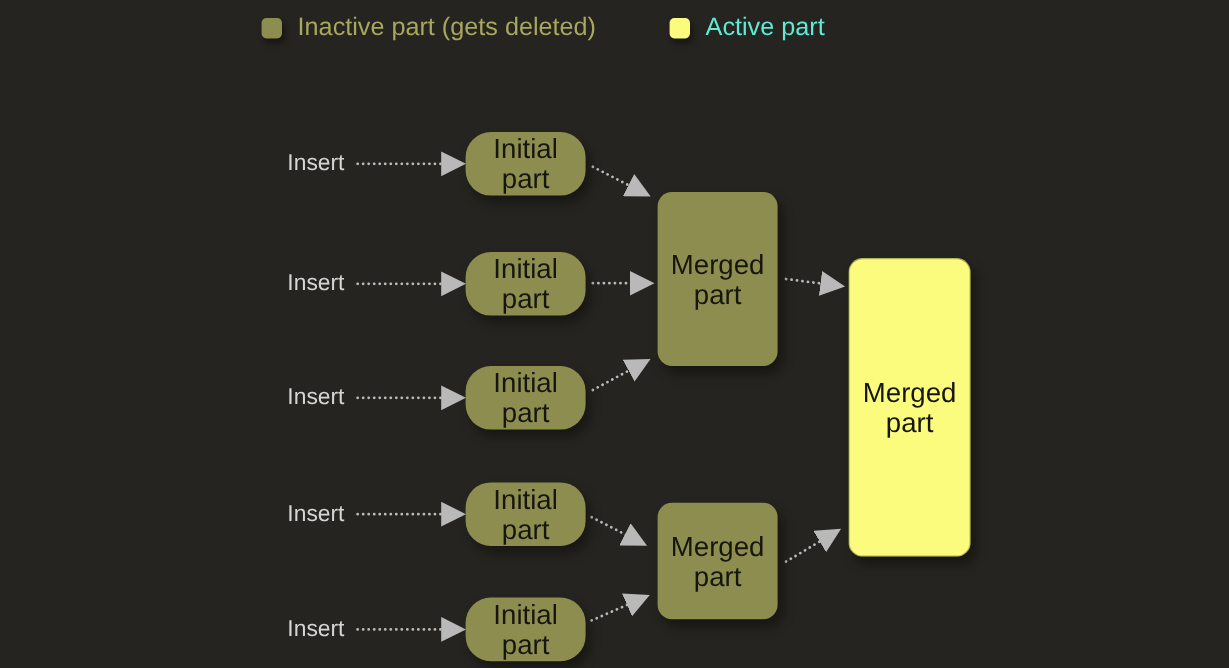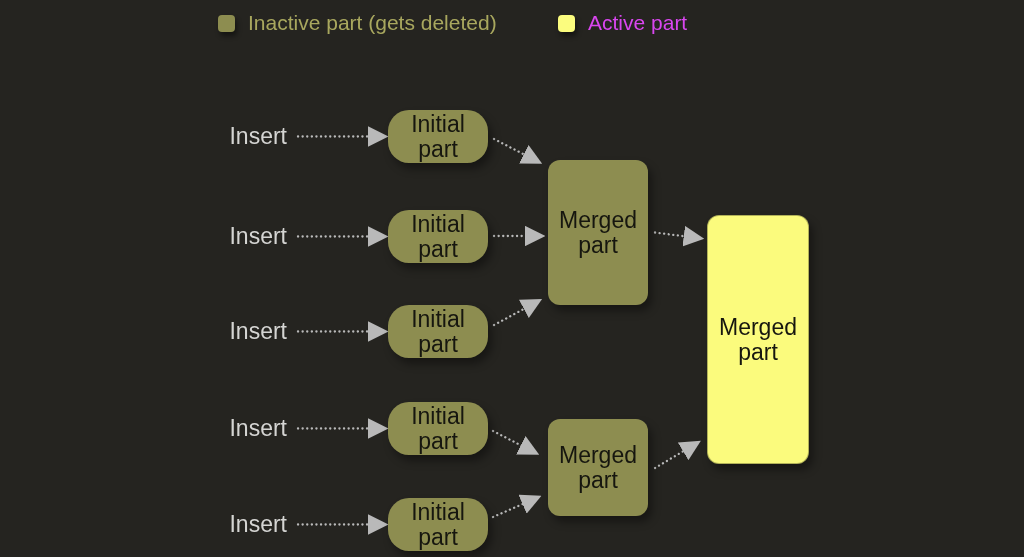--- a/index.html
+++ b/index.html
@@ -35,30 +35,30 @@
     flex: 0 0 auto;
   }
   .swatch.inactive { background: #8d8d50; }
   .swatch.active   { background: #fbfc7e; }
   .legend-label {
     font-size: 21px;
     line-height: 22px;
     white-space: nowrap;
   }
   .legend-label.inactive { color: #a8a75e; }
-  .legend-label.active   { color: #d946ef; }
+  .legend-label.active   { color: #5eead4; }
 
   
   .insert-label {
     position: absolute;
     left: 147px;
     width: 140px;
     text-align: right;
     color: #d5d5d3;
-    font-size: 23px;
+    font-size: 19px;
     line-height: 53px;
     height: 53px;
   }
 
   
   .node {
     position: absolute;
     display: flex;
     align-items: center;
     justify-content: center;

